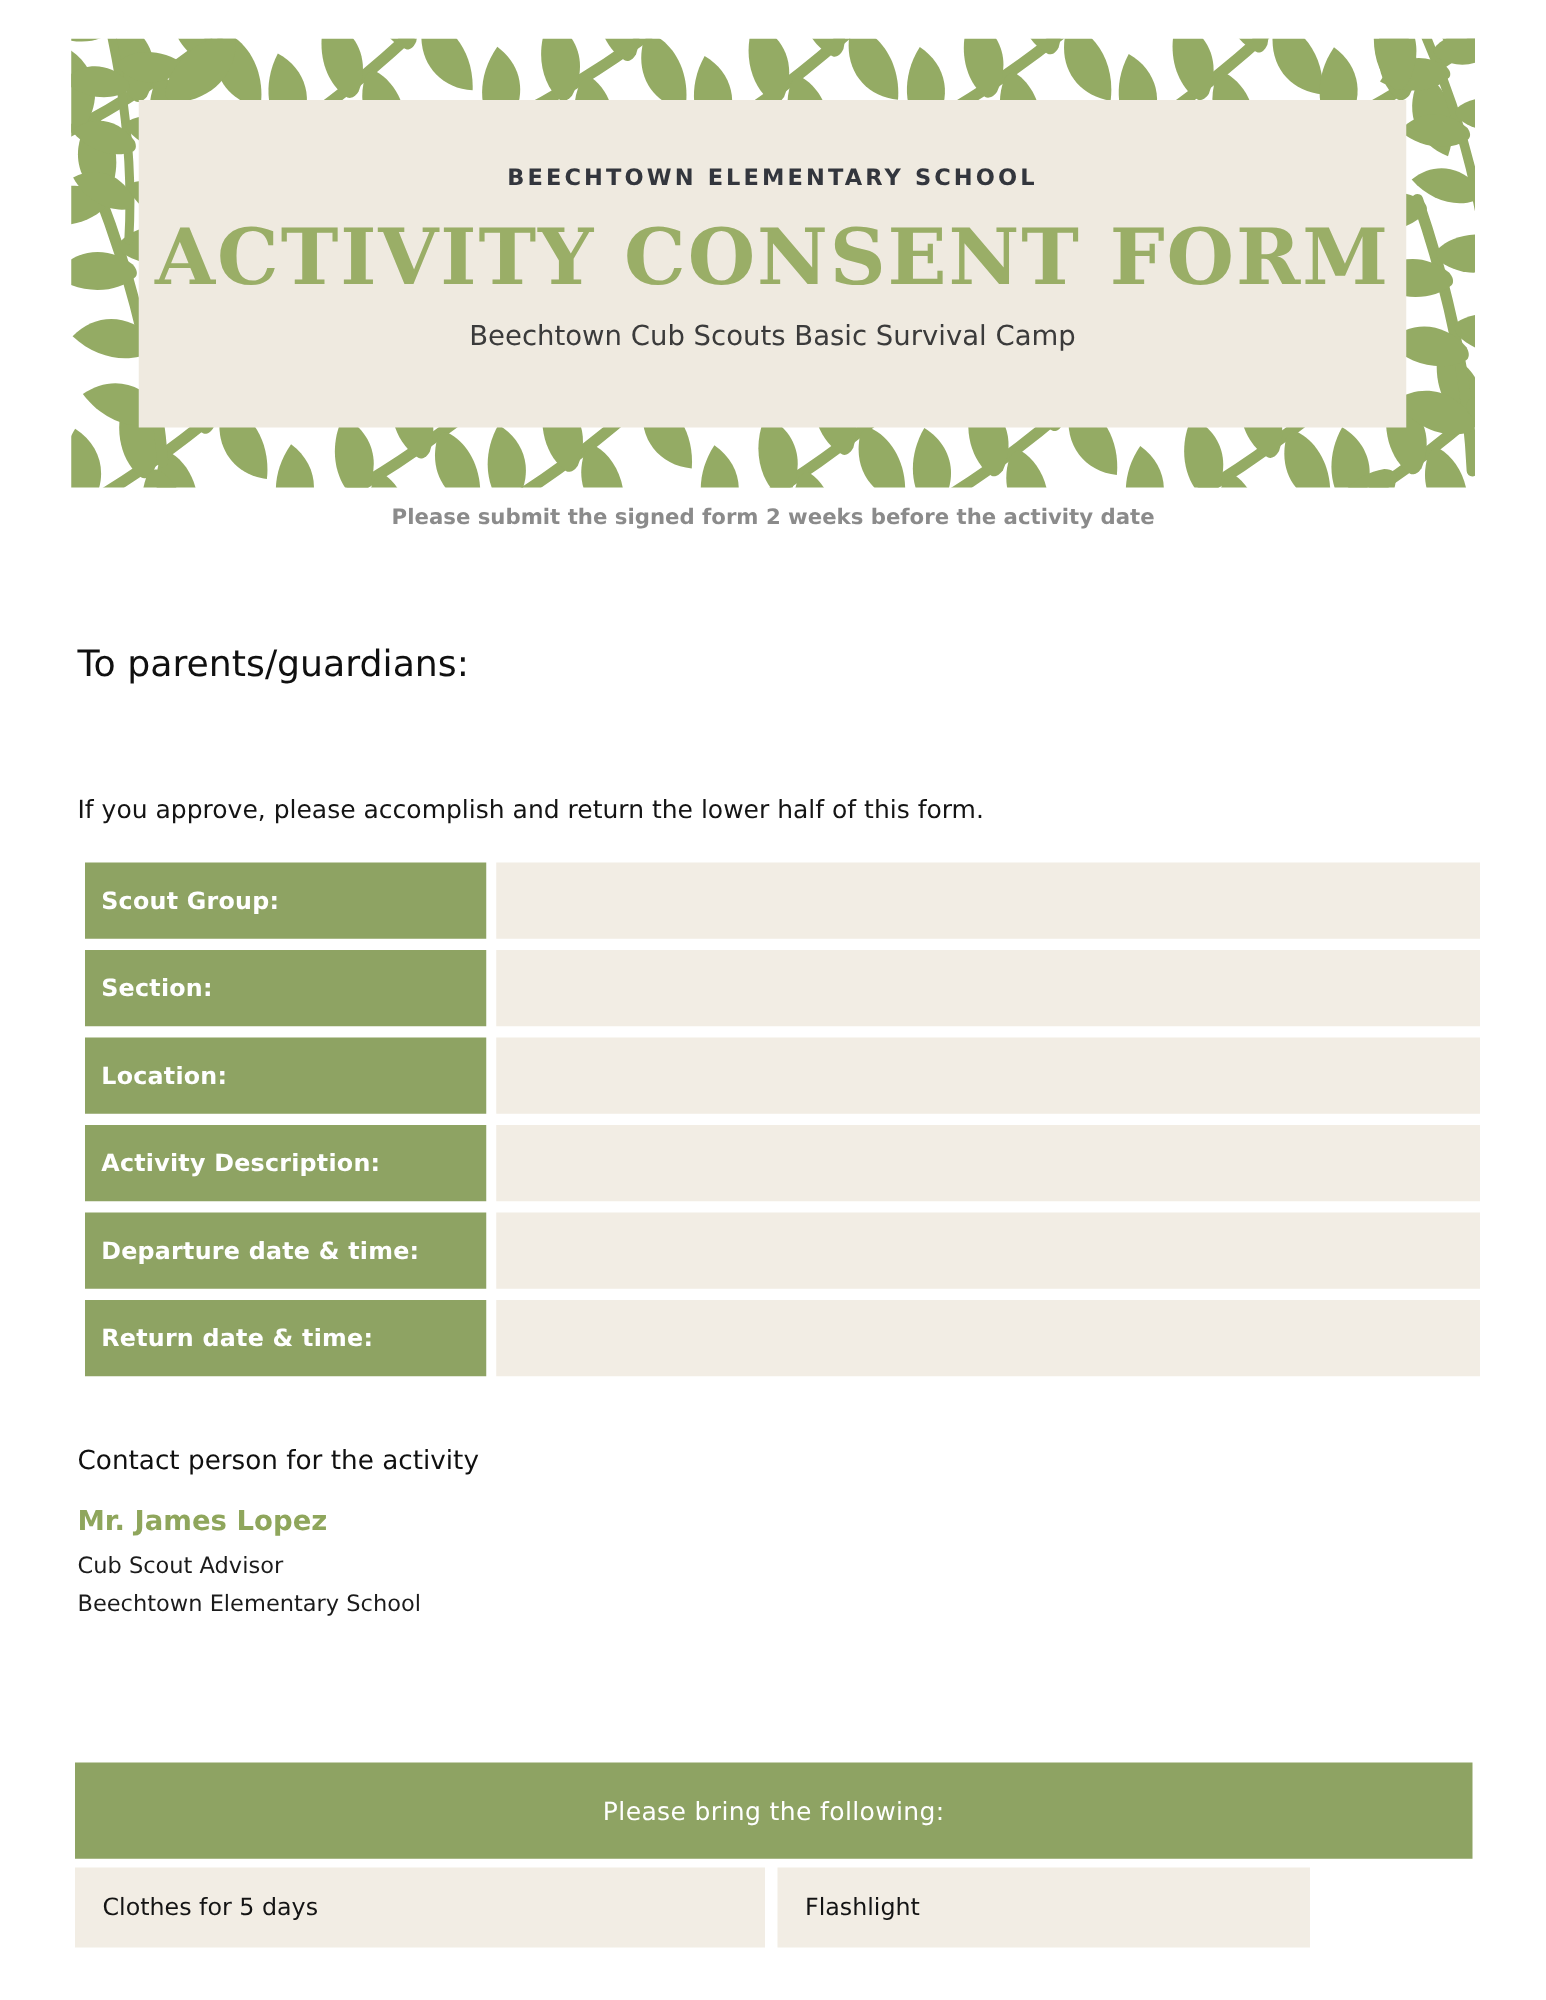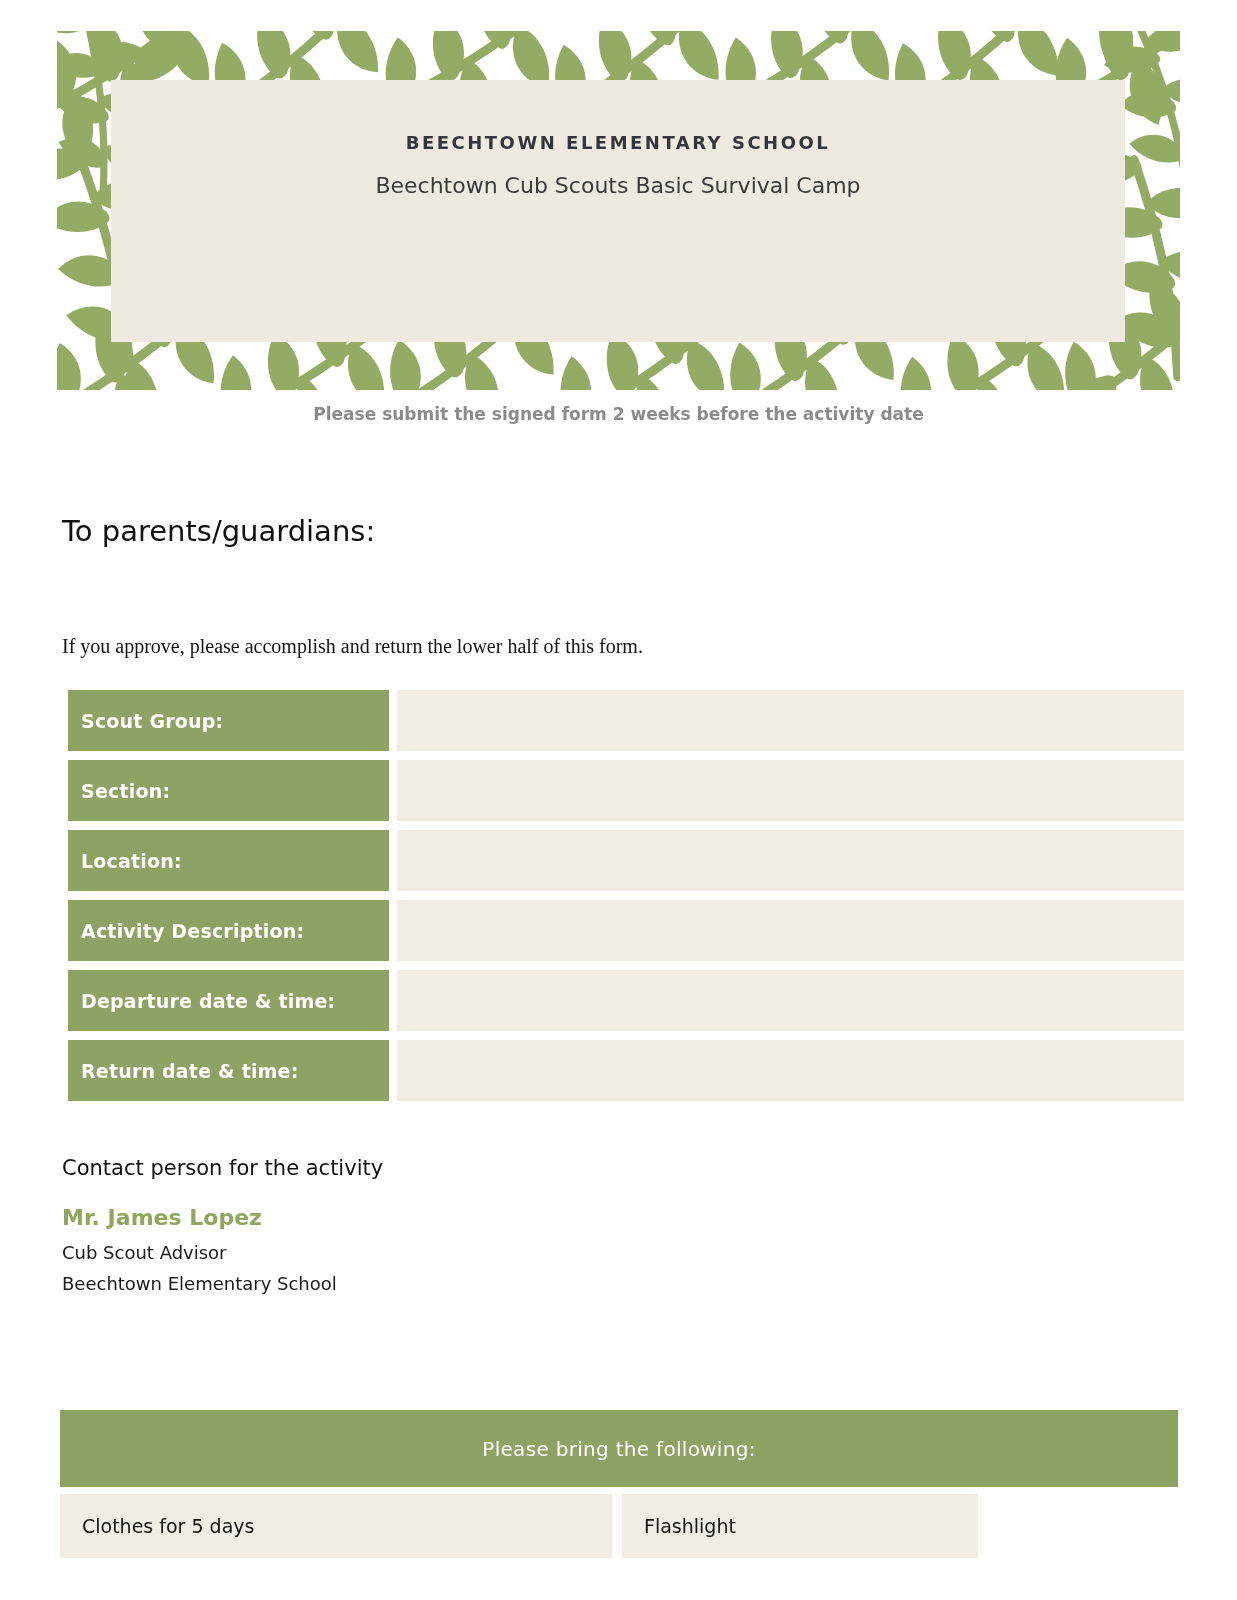--- a/index.html
+++ b/index.html
@@ -39,21 +39,21 @@
   .note{
     position:absolute;left:0;top:404px;width:100%;text-align:center;
     font-size:17px;font-weight:600;color:#8B8B8B;
   }
   
   .intro-heading{
     position:absolute;left:62px;top:514px;
     font-size:29px;font-weight:500;color:#101010;
   }
   .para1{position:absolute;left:62px;top:579px;font-size:20px;color:#141414;}
-  .para2{position:absolute;left:62px;top:635px;font-size:20px;color:#141414;font-family:Liberation Serif, serif;}
+  .para2{position:absolute;left:62px;top:635px;font-size:20px;color:#141414;}
   
   .dtable{position:absolute;left:68px;top:690px;width:1116px;}
   .drow{display:flex;height:61px;margin-bottom:9px;}
   .dlabel{
     width:321px;margin-right:8px;background:#8EA363;color:#ffffff;
     font-size:19px;font-weight:bold;display:flex;align-items:center;
     padding-left:13px;box-sizing:border-box;flex:none;letter-spacing:.2px;
   }
   .dvalue{flex:1;background:#F2EDE4;}
   
@@ -61,21 +61,21 @@
   .contact-name{position:absolute;left:62px;top:1205px;font-size:22px;font-weight:bold;color:#8FA65C;}
   .contact-role{position:absolute;left:62px;top:1242px;font-size:18px;color:#1b1b1b;}
   .contact-org{position:absolute;left:62px;top:1273px;font-size:18px;color:#1b1b1b;}
   
   .bring-banner{
     position:absolute;left:60px;top:1410px;width:1118px;height:77px;
     background:#8EA363;color:#ffffff;display:flex;align-items:center;justify-content:center;
     font-size:20px;font-weight:normal;letter-spacing:.3px;
   }
   .bring-row{
-    position:absolute;left:60px;top:1494px;width:918px;height:64px;
+    position:absolute;left:60px;top:1494px;width:988px;height:64px;
     display:flex;
   }
   .bring-cell{
     background:#F2EDE4;display:flex;align-items:center;
     padding-left:22px;box-sizing:border-box;font-size:19px;color:#141414;
   }
   .bring-cell.c1{width:552px;margin-right:10px;flex:none;}
   .bring-cell.c2{flex:1;}
 </style>
 </head>
@@ -123,20 +123,21 @@
 
       <use href="#lf" transform="translate(75 44) rotate(25) scale(1.15)"></use>
       <use href="#lf" transform="translate(1058 40) rotate(-30) scale(1.1)"></use>
       <use href="#lf" transform="translate(70 345) rotate(140) scale(1.1)"></use>
       <use href="#lf" transform="translate(1060 350) rotate(200) scale(1.1)"></use>
     </svg>
   </div>
 
   <div class="creambox">
     <div class="school">BEECHTOWN ELEMENTARY SCHOOL</div>
+    <div class="doc-title">ACTIVITY CONSENT FORM</div>
     <div class="tagline">Beechtown Cub Scouts Basic Survival Camp</div>
   </div>
 
   <div class="note">Please submit the signed form 2 weeks before the activity date</div>
 
   <div class="intro-heading">To parents/guardians:</div>
   <div class="para2">If you approve, please accomplish and return the lower half of this form.</div>
 
   <div class="dtable">
     <div class="drow">

